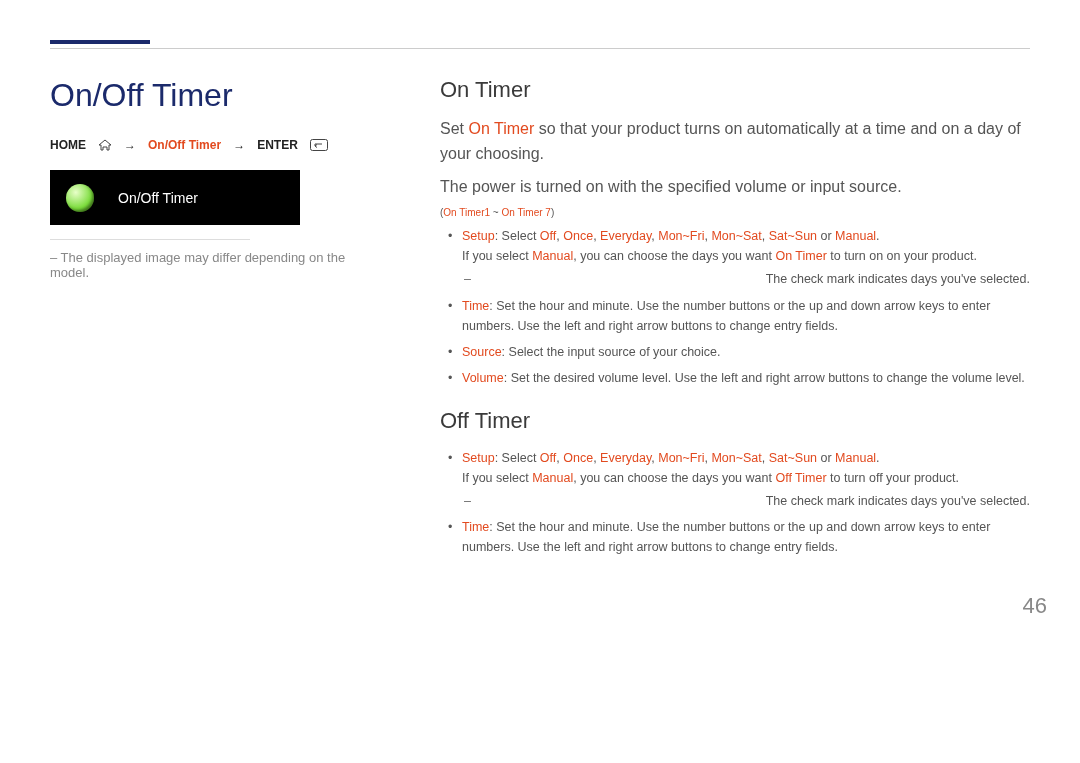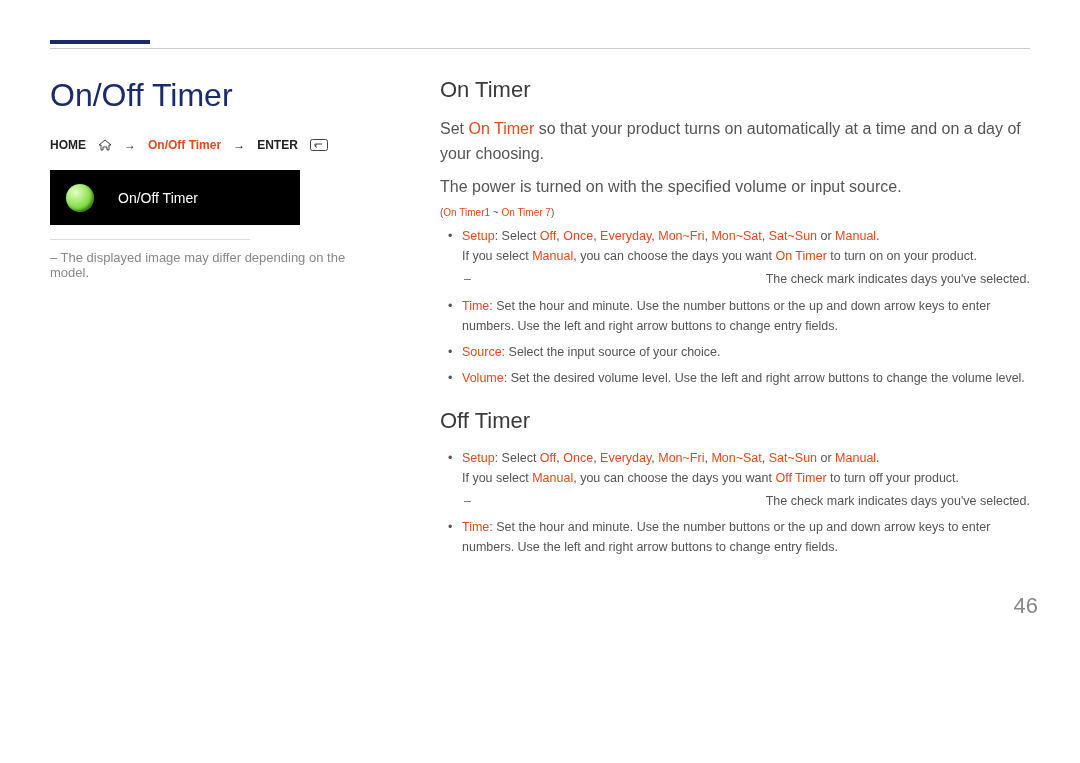--- a/index.html
+++ b/index.html
@@ -29,21 +29,21 @@
   .body-p { font-size: 16px; line-height: 1.55; color: #555; margin-bottom: 8px; }
   .body-p .hl, li .hl { color: #e24a1f; }
   .range { font-size: 10px; color:#555; margin: 6px 0 8px 0;}
   .range .hl { color: #e24a1f; }
   ul.bullets { list-style: none; padding-left: 22px; margin-bottom: 20px; }
   ul.bullets > li { font-size: 12.5px; line-height: 1.6; color: #555; position: relative; margin-bottom: 6px; }
   ul.bullets > li::before { content: "•"; position: absolute; left: -14px; color: #555; }
   ul.sub { list-style:none; padding-left: 16px; margin-top: 4px;}
   ul.sub > li { font-size: 12.5px; color:#555; position: relative; line-height:1.55;text-align:right;}
   ul.sub > li::before { content: "–"; position: absolute; left: -14px; color:#666; }
-  .page-number { position: absolute; bottom: 22px; right: 42px; font-size: 22px; color: #888; }
+  .page-number { position: absolute; bottom: 22px; right: 33px; font-size: 22px; color: #888; }
 </style>
 </head>
 <body>
 
 <div class="page">
   <div class="top-accent"></div>
   <hr class="hr-top">
 
   <div class="columns">
 

